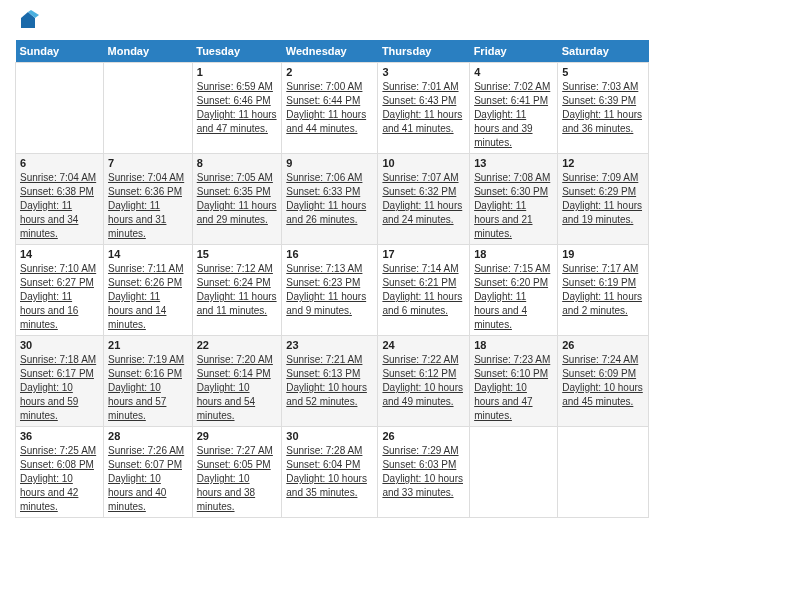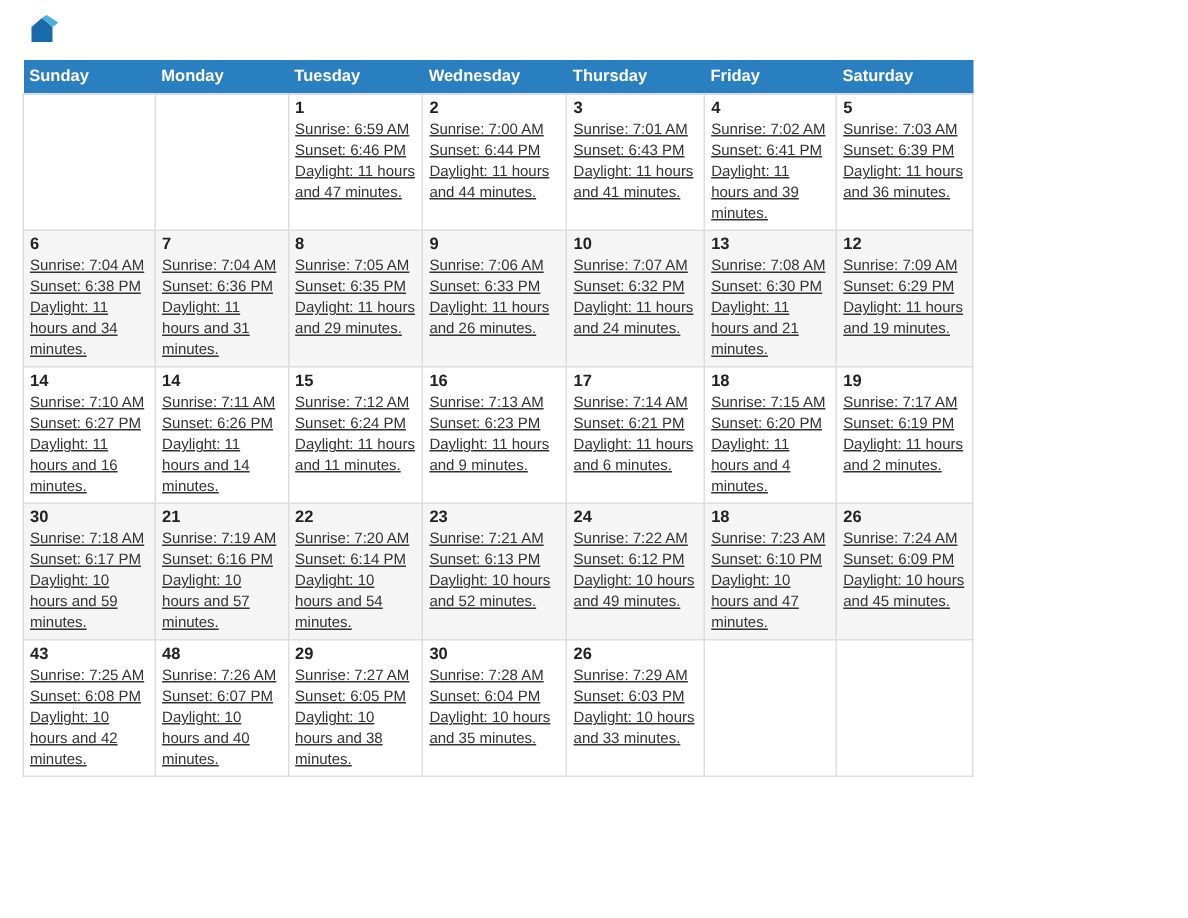--- a/index.html
+++ b/index.html
@@ -246,25 +246,25 @@
             <span class="day-number">18</span>
             <div class="day-info">Sunrise: 7:23 AM<br>Sunset: 6:10 PM<br>Daylight: 10 hours and 47 minutes.</div>
           </td>
           <td>
             <span class="day-number">26</span>
             <div class="day-info">Sunrise: 7:24 AM<br>Sunset: 6:09 PM<br>Daylight: 10 hours and 45 minutes.</div>
           </td>
         </tr>
         <tr>
           <td>
-            <span class="day-number">43</span>
+            <span class="day-number">36</span>
             <div class="day-info">Sunrise: 7:25 AM<br>Sunset: 6:08 PM<br>Daylight: 10 hours and 42 minutes.</div>
           </td>
           <td>
-            <span class="day-number">48</span>
+            <span class="day-number">28</span>
             <div class="day-info">Sunrise: 7:26 AM<br>Sunset: 6:07 PM<br>Daylight: 10 hours and 40 minutes.</div>
           </td>
           <td>
             <span class="day-number">29</span>
             <div class="day-info">Sunrise: 7:27 AM<br>Sunset: 6:05 PM<br>Daylight: 10 hours and 38 minutes.</div>
           </td>
           <td>
             <span class="day-number">30</span>
             <div class="day-info">Sunrise: 7:28 AM<br>Sunset: 6:04 PM<br>Daylight: 10 hours and 35 minutes.</div>
           </td>

